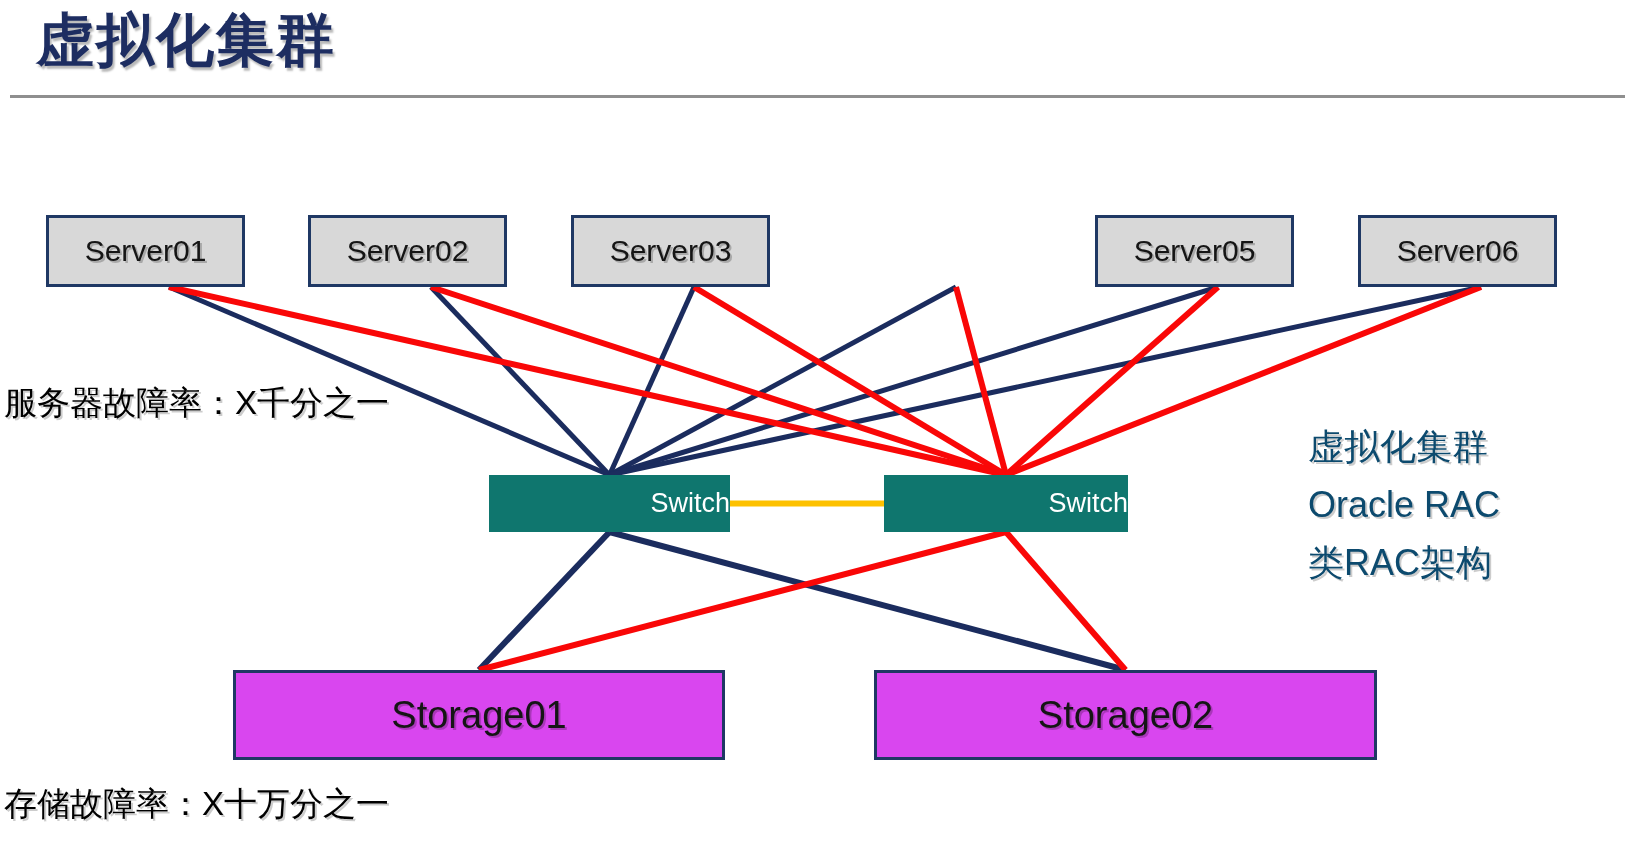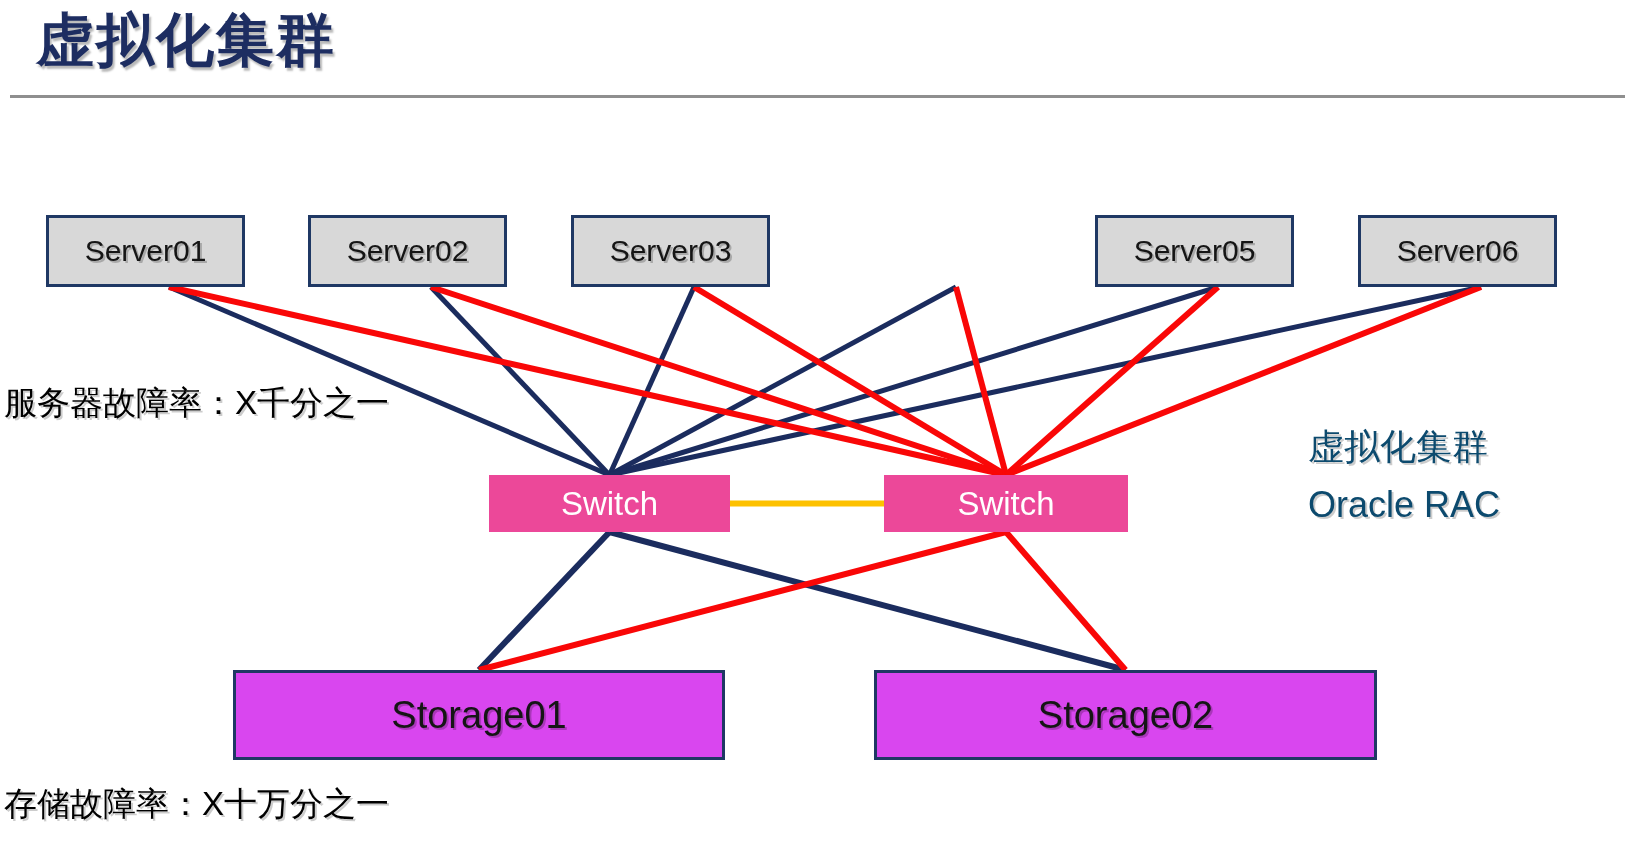--- a/index.html
+++ b/index.html
@@ -53,23 +53,24 @@
     height: 72px;
     background: #d8d8d8;
     border: 3px solid #1f3864;
     font-size: 30px;
     color: #151515;
     text-shadow: 2px 2px 0 rgba(0,0,0,0.22);
   }
   .switch {
     top: 475px;
     height: 57px;
-    background: #ec4899;
+    background: #0f766e;
     color: #ffffff;
-    font-size: 33px;
+    font-size: 27px;
+    justify-content: flex-end;
   }
   .storage {
     top: 670px;
     height: 90px;
     background: #d946ef;
     border: 3px solid #1f3864;
     font-size: 38px;
     color: #151515;
     text-shadow: 2px 2px 0 rgba(0,0,0,0.22);
   }
@@ -152,15 +153,16 @@
   <div class="node storage" style="left:874px; width:503px">
       <span>Storage02</span>
     </div>
 
   <div id="storage-failure-label" class="rate-label">存储故障率：X十万分之一</div>
   <div id="server-failure-label" class="rate-label">服务器故障率：X千分之一</div>
 
   <div id="cluster-note">
     <div>虚拟化集群</div>
     <div>Oracle RAC</div>
+    <div>类RAC架构</div>
   </div>
 
 </div>
 
 </body></html>

